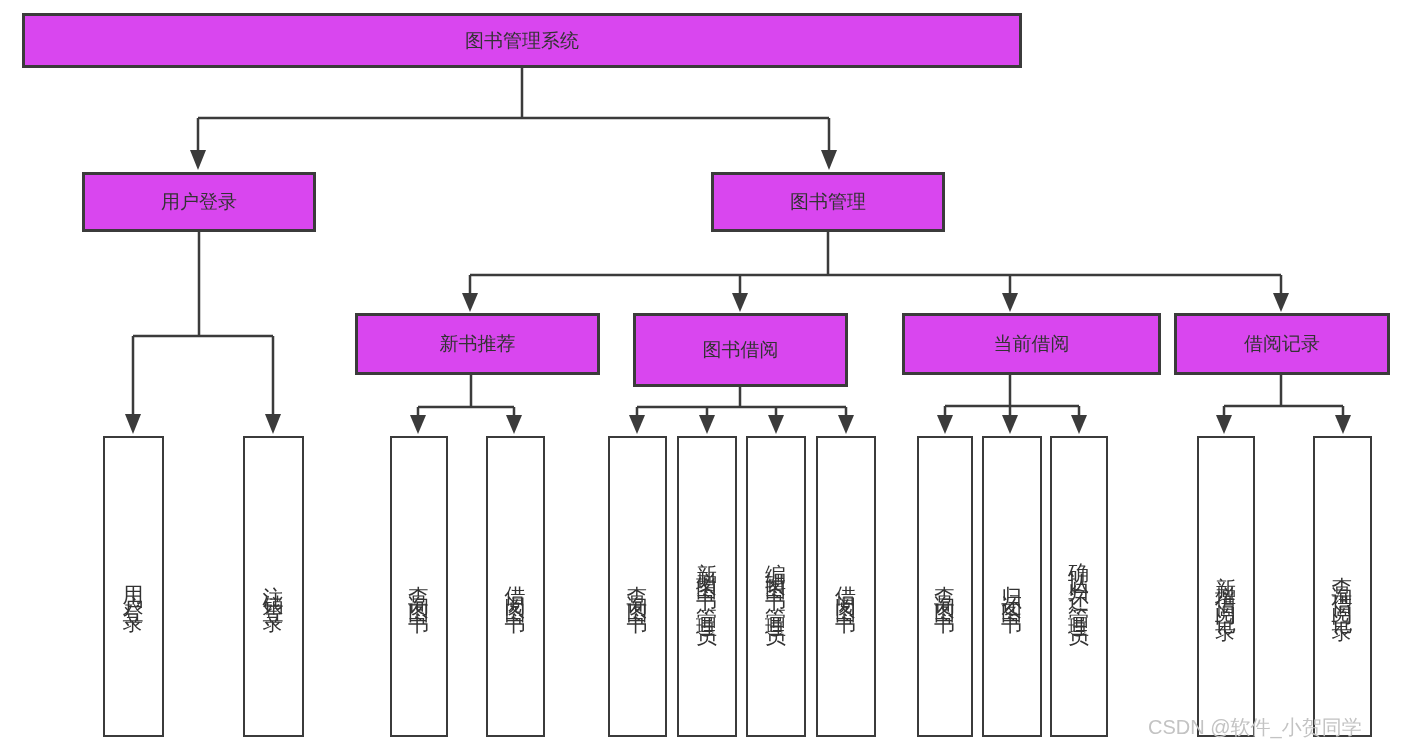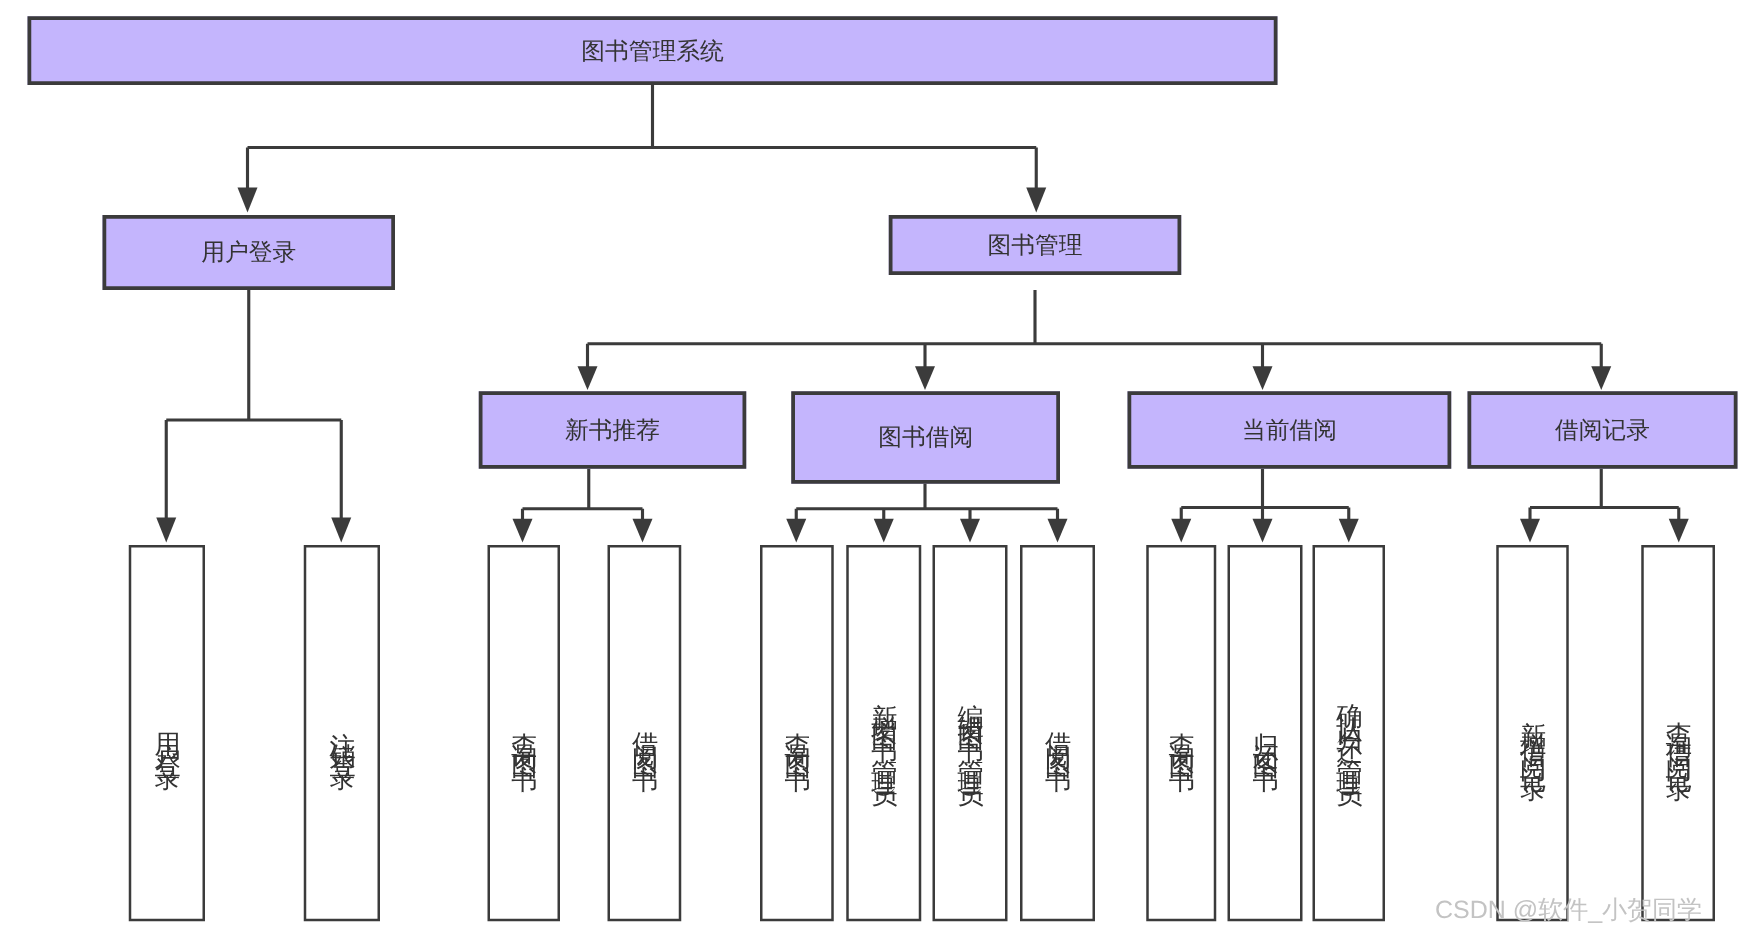--- a/index.html
+++ b/index.html
@@ -13,21 +13,21 @@
     position:relative;
     width:1405px;height:747px;
     background:var(--background);
     font-family:"Liberation Sans","DejaVu Sans",sans-serif;
     overflow:hidden;
   }
   .connectors{position:absolute;left:0;top:0;z-index:1;}
   .node{
     position:absolute;
     box-sizing:border-box;
-    background:#c4b5fd;
+    background:#d946ef;
     border:3px solid var(--line);
     display:flex;align-items:center;justify-content:center;
     font-size:19px;color:var(--text);
     z-index:2;
     white-space:nowrap;
   }
   .leaf{
     position:absolute;
     box-sizing:border-box;
     top:436px;height:301px;
@@ -92,25 +92,25 @@
     </g>
   </svg>
 
   <div class="node" style="left:22px;top:13px;width:1000px;height:55px">
     <span>图书管理系统</span>
   </div>
 
   <div class="node" style="left:82px;top:172px;width:234px;height:60px">
     <span>用户登录</span>
   </div>
-  <div class="node" style="left:711px;top:172px;width:234px;height:48px">
+  <div class="node" style="left:711px;top:172px;width:234px;height:60px">
     <span>图书管理</span>
   </div>
 
-  <div class="node" style="left:383px;top:313px;width:214px;height:62px">
+  <div class="node" style="left:355px;top:313px;width:245px;height:62px">
     <span>新书推荐</span>
   </div>
   <div class="node" style="left:633px;top:313px;width:215px;height:74px">
     <span>图书借阅</span>
   </div>
   <div class="node" style="left:902px;top:313px;width:259px;height:62px">
     <span>当前借阅</span>
   </div>
   <div class="node" style="left:1174px;top:313px;width:216px;height:62px">
     <span>借阅记录</span>

